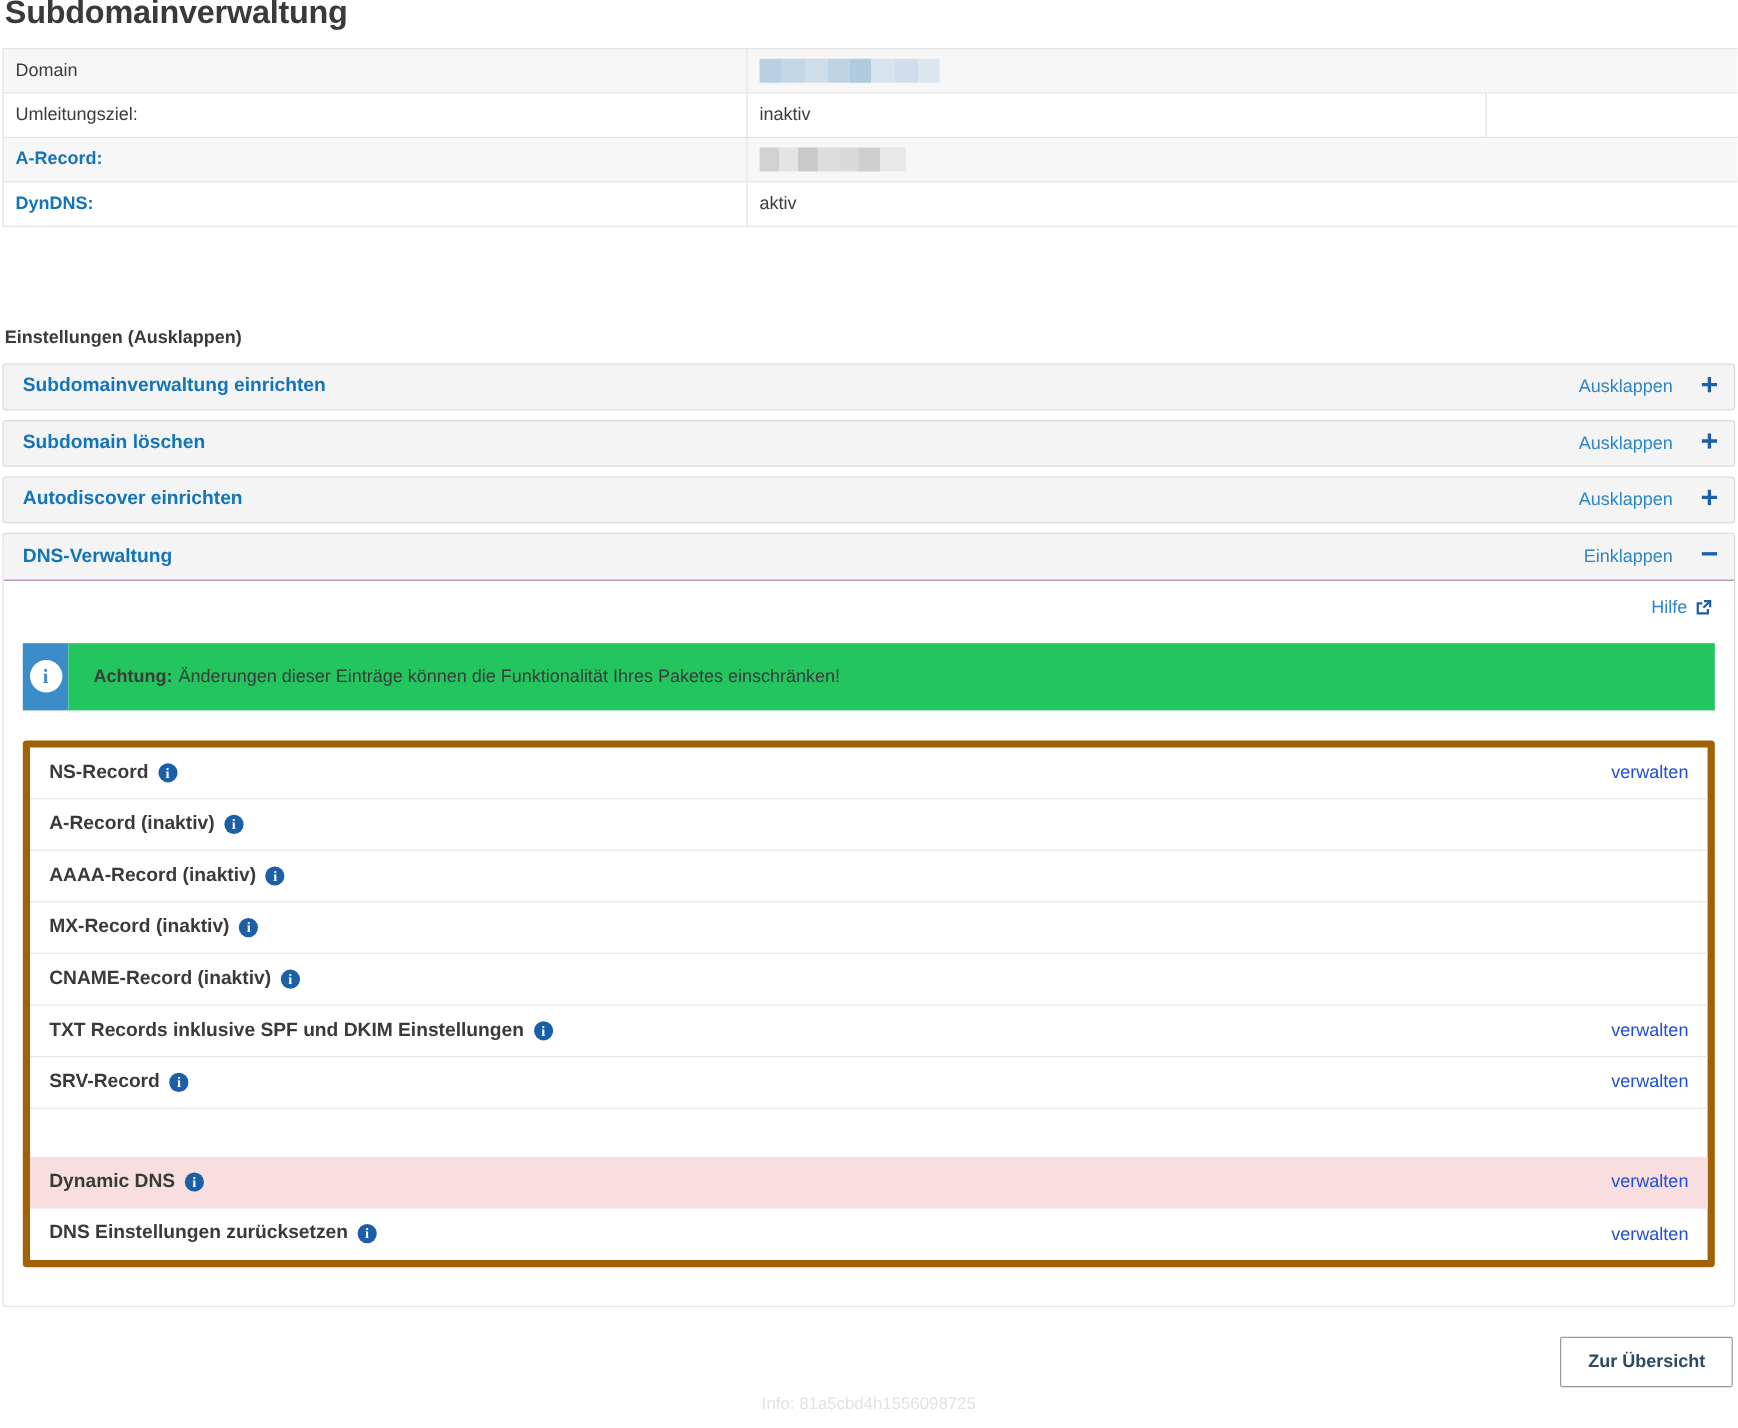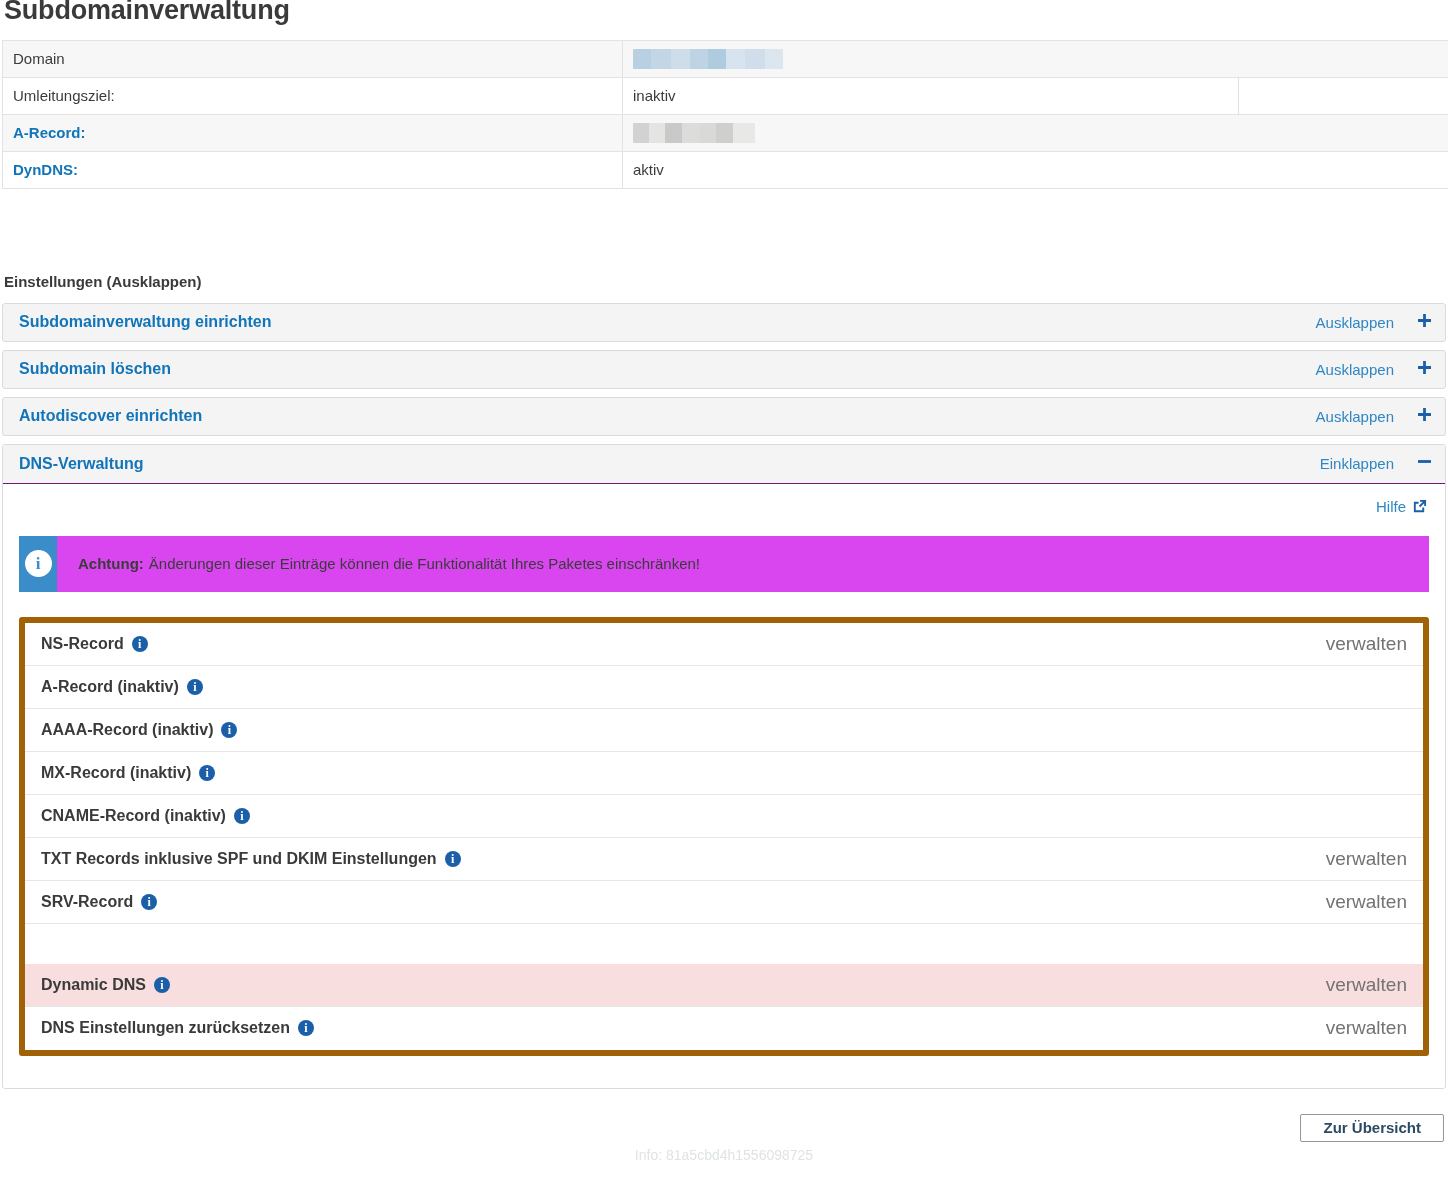--- a/index.html
+++ b/index.html
@@ -83,21 +83,21 @@
   .alert-badge {
     width: 38px; background: #3a8dc8; flex: 0 0 38px;
     display: flex; align-items: center; justify-content: center;
   }
   .alert-circle {
     width: 27px; height: 27px; border-radius: 50%; background: #ffffff;
     color: #3a8dc8; font-family: "Liberation Serif", serif; font-weight: 700;
     font-size: 17px; line-height: 27px; text-align: center; display: block;
   }
   .alert-msg {
-    flex: 1; background: #d946ef; display: flex; align-items: center;
+    flex: 1; background: #22c55e; display: flex; align-items: center;
     padding-left: 21px; font-size: 15px; color: #3b3b3b;
   }
   .alert-msg b { margin-right: 5px; }
 
   
   .records {
     margin: 25px 16px 0 16px;
     border: 6px solid #a16207; border-radius: 3px;
     background: #fff;
   }
@@ -108,29 +108,29 @@
   .rec:last-child { border-bottom: none; }
   .rec.highlight { background: #f8dede; margin-top: 40px; }
   .rec-label { font-size: 16px; font-weight: 700; color: #3a3a3a; }
   .info-icon {
     width: 16px; height: 16px; border-radius: 50%; background: #1b5fa8;
     color: #ffffff; font-family: "Liberation Serif", serif; font-weight: 700;
     font-size: 12px; line-height: 16px; text-align: center;
     display: inline-block; margin-left: 8px; flex: 0 0 16px;
   }
   .manage {
-    margin-left: auto; font-size: 19px; color: #737373;
+    margin-left: auto; font-size: 15px; color: #1d4ed8;
     text-decoration: none; cursor: pointer;
   }
 
   
   .footer-row { display: flex; justify-content: flex-end; padding-right: 2px; margin-top: 25px; }
   .back-button {
     background: #ffffff; border: 1px solid #989898; border-radius: 2px;
-    height: 28px; padding: 0 22px; font-size: 15px; font-weight: 600;
+    height: 42px; padding: 0 22px; font-size: 15px; font-weight: 600;
     color: #2b4a63; font-family: "Liberation Sans", sans-serif; cursor: pointer;
   }
   .footer-info {
     margin-top: 5px; text-align: center;
     font-size: 14px; color: #dfe3e6;
   }
 </style>
 </head>
 <body>
 

